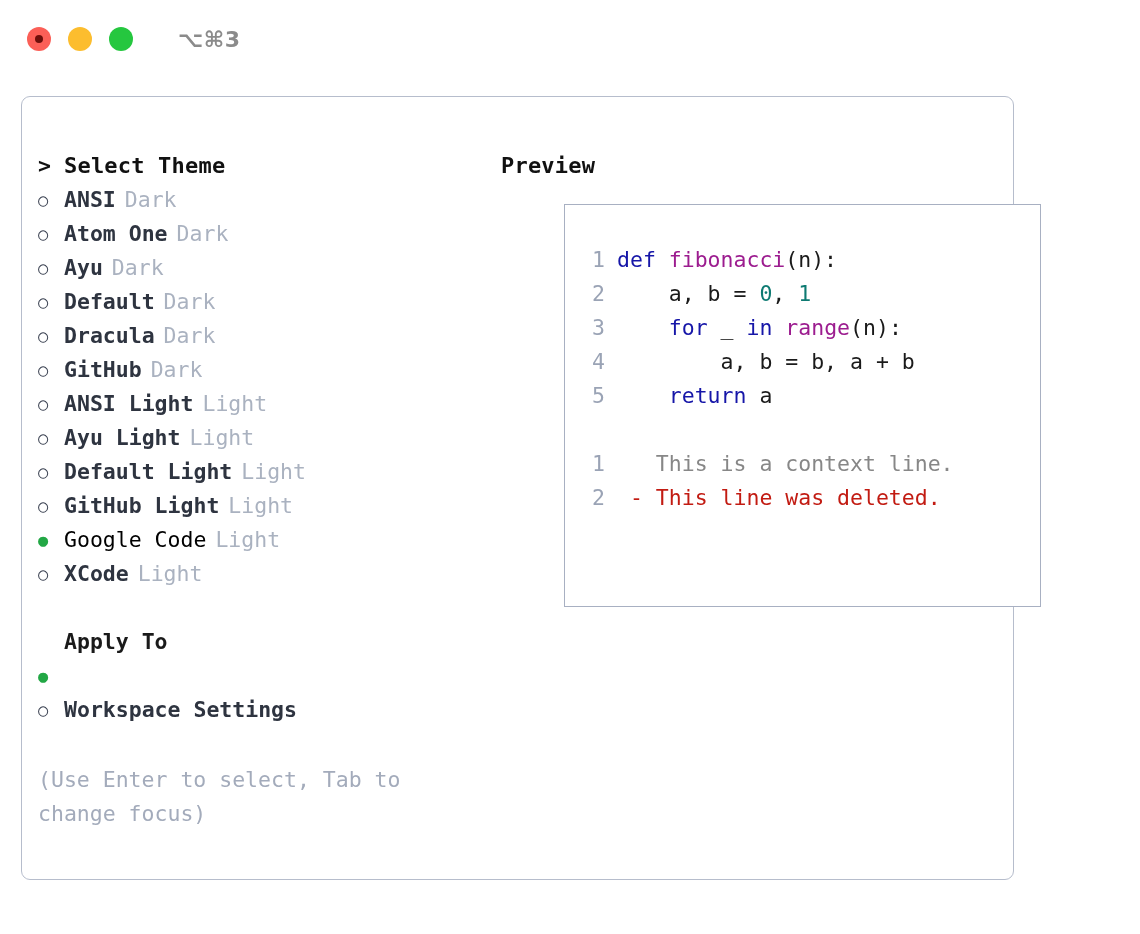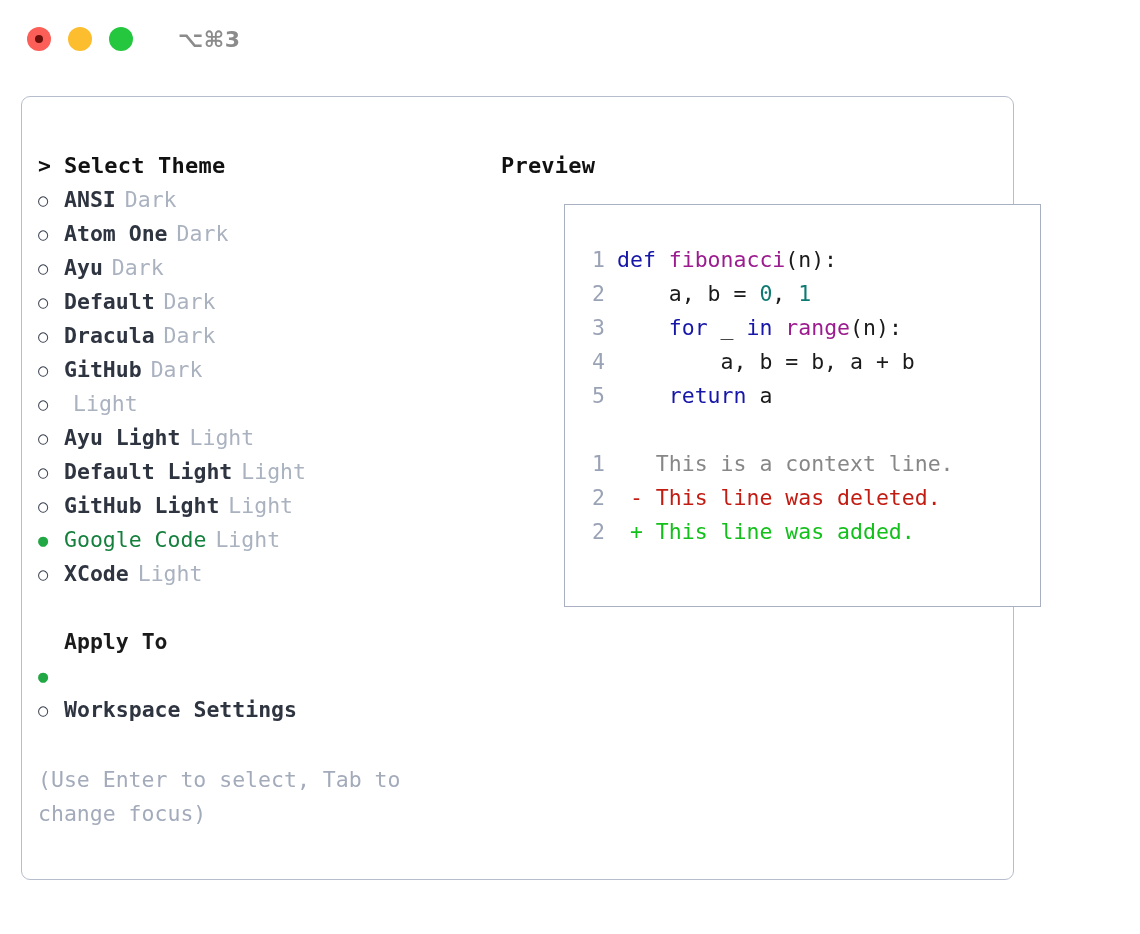--- a/index.html
+++ b/index.html
@@ -83,21 +83,21 @@
   .marker-off   { color: #3b4252; font-size: 17px; }
   .marker-on    { color: #22a745; font-size: 17px; }
 
   .row-title {
     font-weight: bold;
     color: #111111;
     font-size: 22px;
     letter-spacing: 0.2px;
   }
   .label-normal { color: #2e3440; font-weight: bold; }
-  .label-sel    { color: #15803d; }
+  .label-sel    { color: #000000; }
   .label-group  { color: #aab2c0; margin-left: 9px; }
   .label-header { color: #1a1a1a; font-weight: bold; }
 
   .spacer { height: 34px; }
 
   #hint {
     position: absolute;
     left: 16px; top: 666px;
     width: 420px;
     font-size: 21.5px;
@@ -200,20 +200,21 @@
             <span class="label-normal">Dracula</span>
             <span class="label-group">Dark</span>
           </div>
           <div class="row">
             <span class="marker marker-off">○</span>
             <span class="label-normal">GitHub</span>
             <span class="label-group">Dark</span>
           </div>
           <div class="row">
             <span class="marker marker-off">○</span>
+            <span class="label-normal">ANSI Light</span>
             <span class="label-group">Light</span>
           </div>
           <div class="row">
             <span class="marker marker-off">○</span>
             <span class="label-normal">Ayu Light</span>
             <span class="label-group">Light</span>
           </div>
           <div class="row">
             <span class="marker marker-off">○</span>
             <span class="label-normal">Default Light</span>
@@ -264,18 +265,17 @@
     <div id="preview-box">
       <div id="code">
           <div class="cline"><span class="ln">1</span><span class="kw">def </span><span class="fn">fibonacci</span><span class="pl">(n):</span></div>
           <div class="cline"><span class="ln">2</span><span class="pl">    a, b = </span><span class="num">0</span><span class="pl">, </span><span class="num">1</span></div>
           <div class="cline"><span class="ln">3</span><span class="pl">    </span><span class="kw">for</span><span class="pl"> _ </span><span class="kw">in</span><span class="pl"> </span><span class="fn">range</span><span class="pl">(n):</span></div>
           <div class="cline"><span class="ln">4</span><span class="pl">        a, b = b, a + b</span></div>
           <div class="cline"><span class="ln">5</span><span class="pl">    </span><span class="kw">return</span><span class="pl"> a</span></div>
           <div class="blank"></div>
           <div class="cline"><span class="ln">1</span><span class="ctx">   This is a context line.</span></div>
           <div class="cline"><span class="ln">2</span><span class="del"> - This line was deleted.</span></div>
-          <div class="cline"><span class="ln">2</span><span class="add"> + This line was added.</span></div>
         </div>
     </div>
 
   </div>
 </div>
 
 </body></html>

